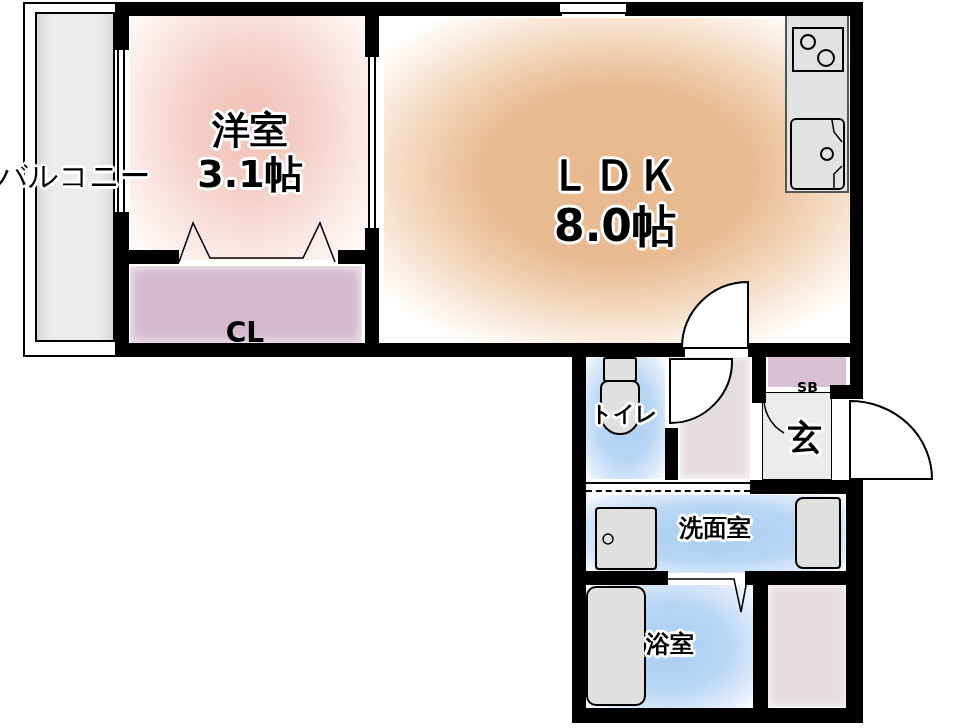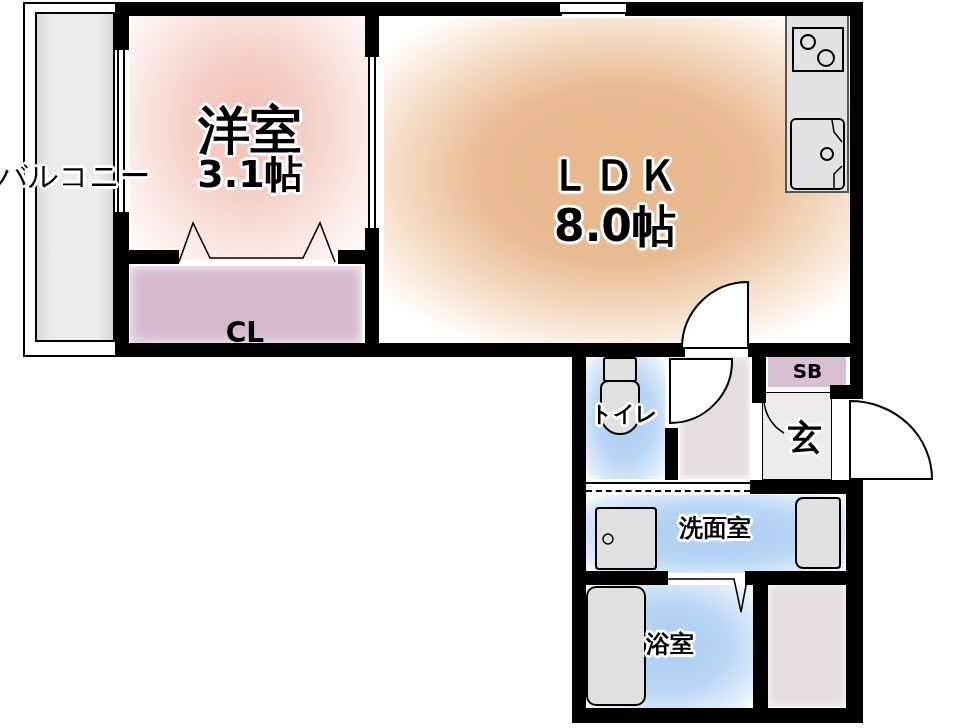--- a/index.html
+++ b/index.html
@@ -118,31 +118,31 @@
 <div class="abs" style="left:586px;top:482px;width:164px;height:10px;border-top:2px solid #000;border-bottom:2px dashed #000;"></div>
 
 <div class="wall" style="left:586px;top:571px;width:82px;height:14px;"></div>
 <div class="wall" style="left:745px;top:571px;width:105px;height:14px;"></div>
 <svg style="left:668px;top:572px;" width="80" height="45">
   <path d="M0 7 L66 7 L73 40 L80 3" fill="none" stroke="#000" stroke-width="1.5"></path>
 </svg>
 
 <div class="wall" style="left:753px;top:585px;width:15px;height:125px;"></div>
 
-<div class="label" style="left:195px;top:108px;width:110px;font-size:52px;line-height:44px;">洋室</div>
+<div class="label" style="left:195px;top:108px;width:110px;font-size:38px;line-height:44px;">洋室</div>
 <div class="label" style="left:180px;top:152px;width:140px;font-size:38px;line-height:44px;">3.1帖</div>
 
 <div class="label" style="left:-14px;top:158px;width:175px;font-size:30px;line-height:36px;font-weight:normal;">バルコニー</div>
 
 <div class="label" style="left:200px;top:284px;width:90px;font-size:28px;line-height:34px;text-shadow:none;margin-top:32px;">CL</div>
 
 <div class="label" style="left:540px;top:150px;width:150px;font-size:44px;line-height:50px;">ＬＤＫ</div>
 <div class="label" style="left:535px;top:201px;width:160px;font-size:44px;line-height:50px;">8.0帖</div>
 
 <div class="label" style="left:578px;top:400px;width:92px;font-size:22px;line-height:28px;">トイレ</div>
 
-<div class="label" style="left:780px;top:358px;width:55px;font-size:20px;line-height:26px;text-shadow:none;">SB</div>
+<div class="label" style="left:780px;top:374px;width:55px;font-size:14px;line-height:26px;text-shadow:none;">SB</div>
 
 <div class="label" style="left:780px;top:416px;width:50px;font-size:34px;line-height:42px;">玄</div>
 
 <div class="label" style="left:660px;top:512px;width:110px;font-size:24px;line-height:32px;">洗面室</div>
 
 <div class="label" style="left:630px;top:628px;width:80px;font-size:24px;line-height:32px;">浴室</div>
 
 </body></html>

